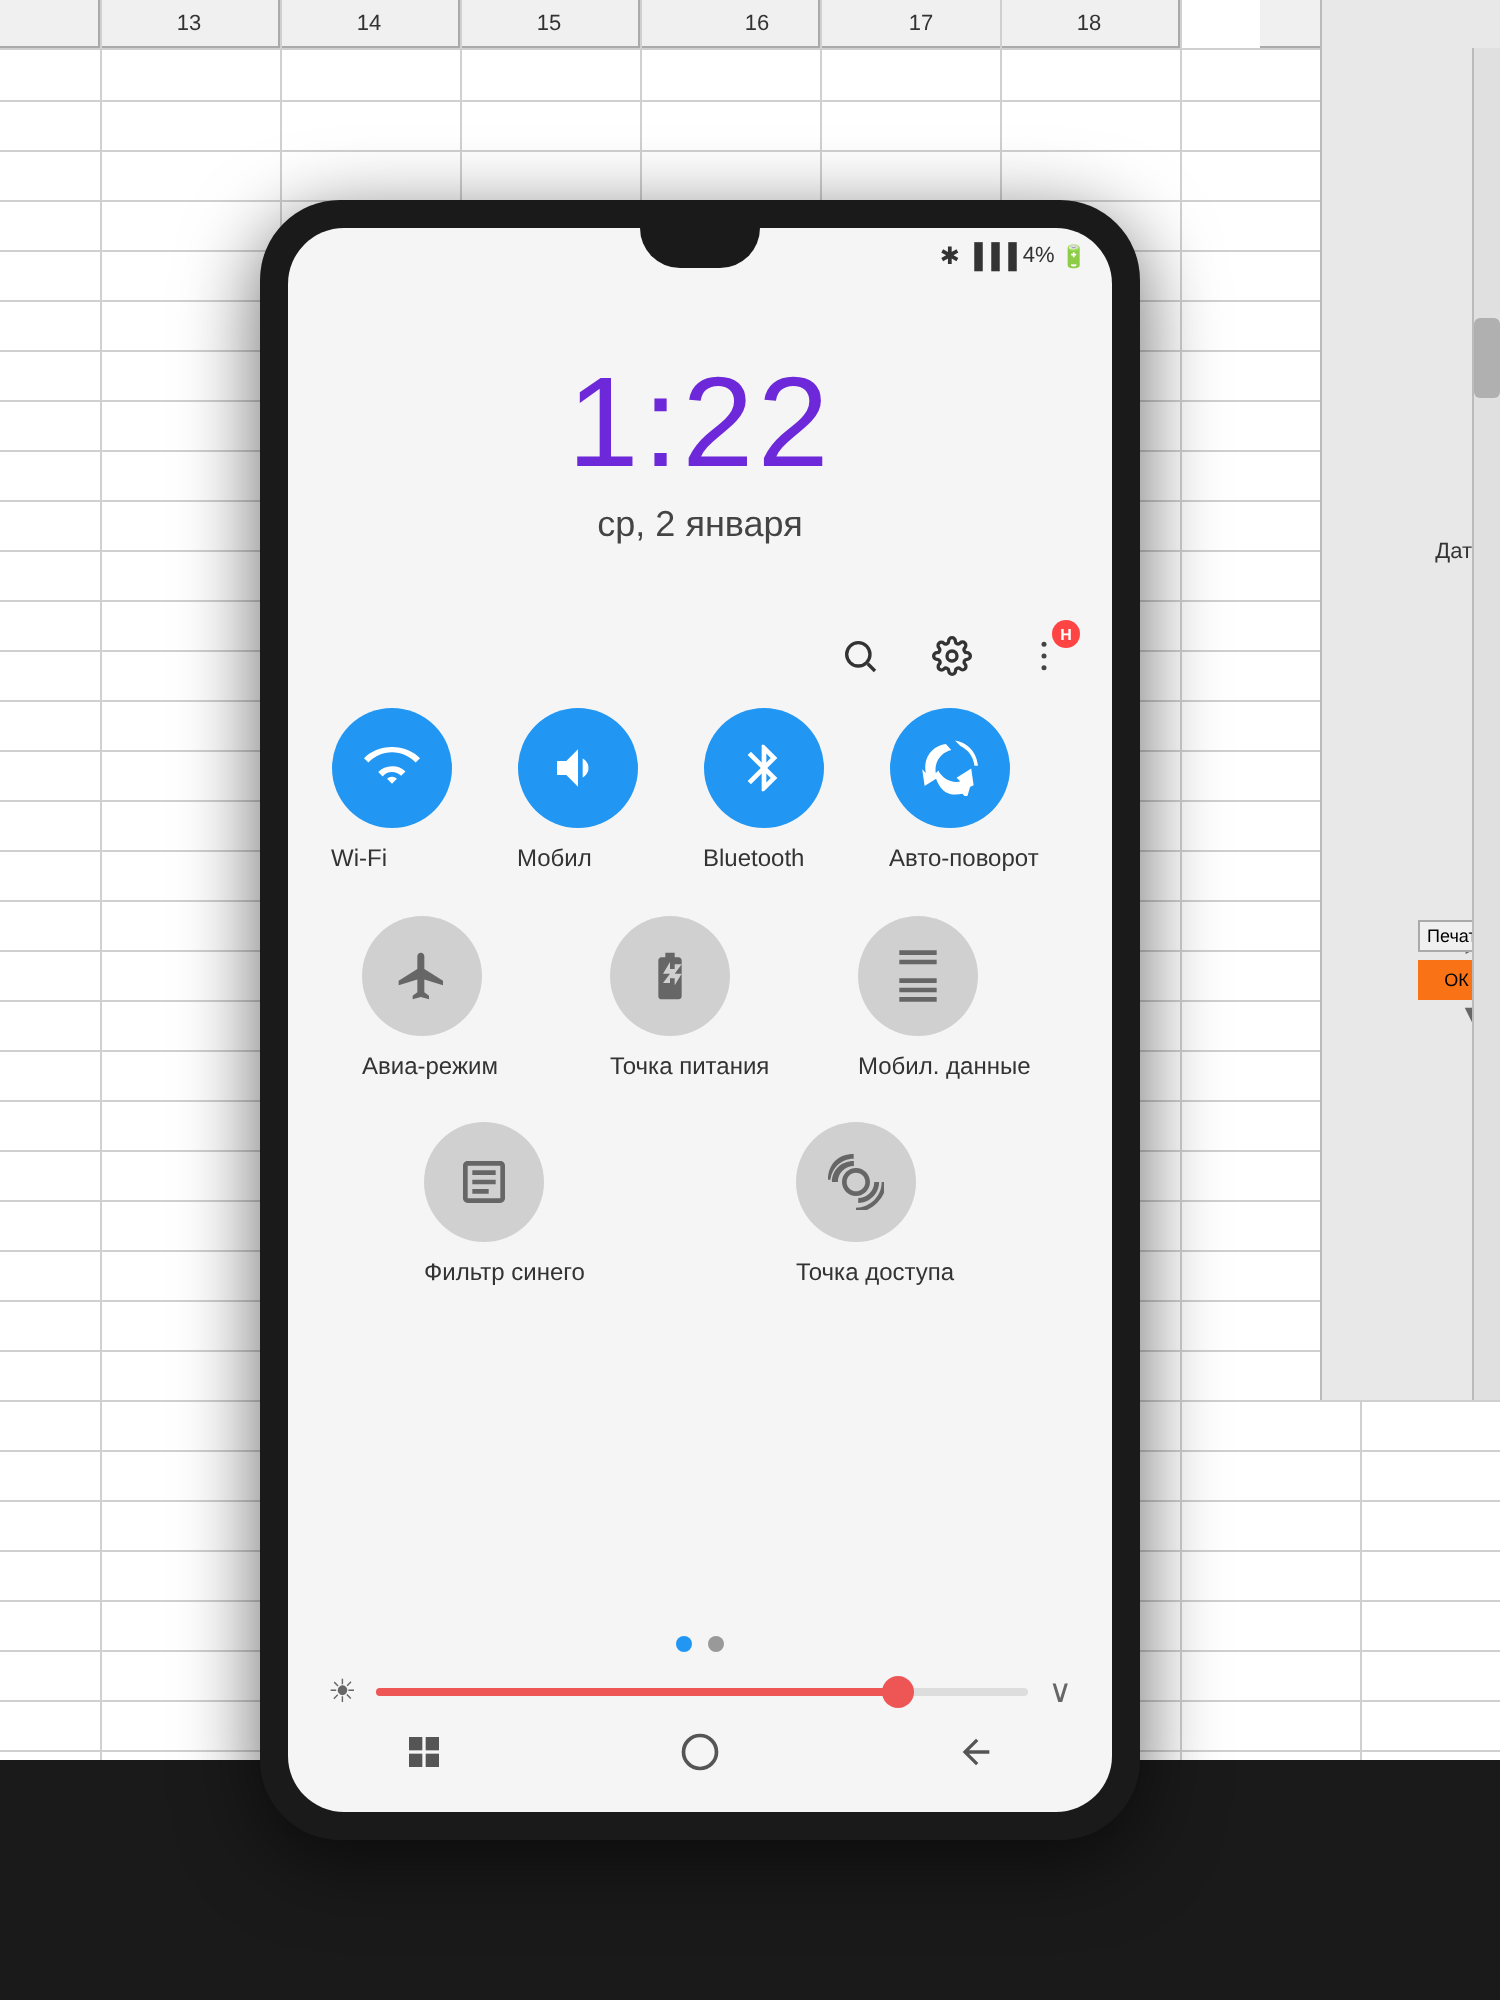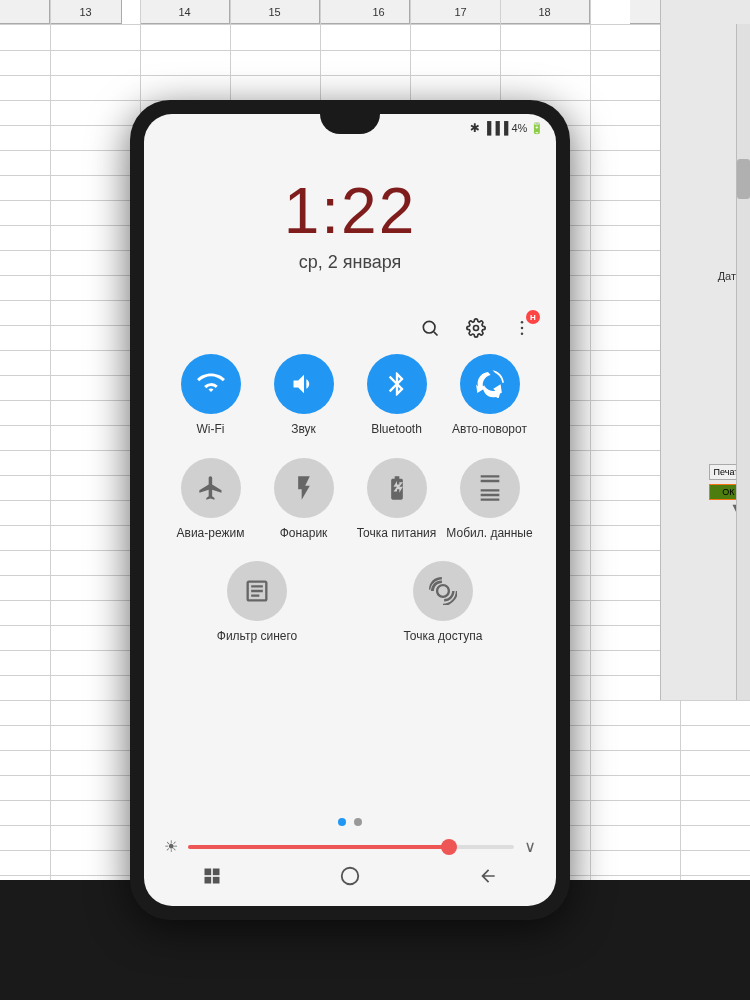--- a/index.html
+++ b/index.html
@@ -131,21 +131,21 @@
     .clock-area {
       position: absolute;
       top: 60px;
       left: 0; right: 0;
       text-align: center;
     }
 
     .clock-time {
       font-size: 64px;
       font-weight: 300;
-      color: #7f1d1d;
+      color: #6d28d9;
       letter-spacing: 2px;
     }
 
     .clock-date {
       font-size: 18px;
       color: #444;
       margin-top: 4px;
     }
 
     
@@ -196,21 +196,21 @@
 
     .qs-row {
       display: flex;
       justify-content: space-around;
       margin-bottom: 20px;
     }
 
     .qs-item {
       display: flex;
       flex-direction: column;
-      align-items: center;
+      align-items: flex-start;
       gap: 8px;
       width: 90px;
       cursor: pointer;
     }
 
     .qs-circle {
       width: 60px;
       height: 60px;
       border-radius: 50%;
       display: flex;
@@ -323,21 +323,21 @@
       color: #555;
       cursor: pointer;
     }
   </style>
 </head>
 <body>
 
 <div class="spreadsheet-bg">
 
   <div class="col-header" style="left:0;width:50px;top:0;"></div>
-  <div class="col-header" style="left:50px;width:72px;top:0;">13</div>
+  <div class="col-header" style="left:50px;width:90px;top:0;">13</div>
   <div class="col-header" style="left:140px;width:90px;top:0;">14</div>
   <div class="col-header" style="left:230px;width:90px;top:0;">15</div>
   <div class="col-header" style="left:320px;width:90px;top:0;padding-left:28px;">16</div>
   <div class="col-header" style="left:410px;width:102px;top:0;">17</div>
   <div class="col-header" style="left:500px;width:90px;top:0;">18</div>
   <div class="col-header" style="left:586px;width:90px;top:0;margin-left:44px;">19</div>
 
   <div class="grid-line-h" style="top:24px;"></div>
   <div class="grid-line-h" style="top:50px;"></div>
   <div class="grid-line-h" style="top:75px;"></div>
@@ -384,21 +384,21 @@
   <div class="grid-line-v" style="left:680px;"></div>
 
   <div class="right-panel">
     <div style="position:absolute;top:270px;right:8px;font-size:11px;color:#333;">Дата</div>
 
     <div style="position:absolute;top:500px;right:5px;font-size:16px;color:#666;">▼</div>
     <div style="position:absolute;top:460px;right:5px;font-size:16px;color:#666;">▶</div>
 
     <div style="position:absolute;bottom:200px;right:2px;display:flex;flex-direction:column;gap:4px;">
       <button style="font-size:9px;padding:2px 4px;background:#f0f0f0;border:1px solid #aaa;cursor:pointer;">Печать</button>
-      <button style="font-size:9px;padding:2px 4px;background:#4d7c0f;border:1px solid #f97316;cursor:pointer;">ОК</button>
+      <button style="font-size:9px;padding:2px 4px;background:#f97316;border:3px solid #f97316;cursor:pointer;">ОК</button>
     </div>
 
     <div style="position:absolute;right:0;top:24px;bottom:0;width:14px;background:#e0e0e0;border-left:1px solid #bbb;">
       <div style="position:absolute;top:20%;width:100%;height:40px;background:#b0b0b0;border-radius:3px;"></div>
     </div>
   </div>
 </div>
 
 <div class="desk-bg"></div>
 
@@ -454,21 +454,21 @@
             </svg>
           </div>
           <div class="qs-label">Wi-Fi</div>
         </div>
         <div class="qs-item">
           <div class="qs-circle active">
             <svg width="28" height="28" viewBox="0 0 24 24" fill="white">
               <path d="M3 9v6h4l5 5V4L7 9H3zm13.5 3c0-1.77-1.02-3.29-2.5-4.03v8.05c1.48-.73 2.5-2.25 2.5-4.02z"></path>
             </svg>
           </div>
-          <div class="qs-label">Звук</div>
+          <div class="qs-label">Мобил</div>
         </div>
         <div class="qs-item">
           <div class="qs-circle active">
             <svg width="28" height="28" viewBox="0 0 24 24" fill="white">
               <path d="M17.71 7.71L12 2h-1v7.59L6.41 5 5 6.41 10.59 12 5 17.59 6.41 19 11 14.41V22h1l5.71-5.71-4.3-4.29 4.3-4.29zM13 5.83l1.88 1.88L13 9.59V5.83zm1.88 10.46L13 18.17v-3.76l1.88 1.88z"></path>
             </svg>
           </div>
           <div class="qs-label">Bluetooth</div>
         </div>
         <div class="qs-item">
@@ -482,28 +482,20 @@
       </div>
 
       <div class="qs-row">
         <div class="qs-item">
           <div class="qs-circle inactive">
             <svg width="28" height="28" viewBox="0 0 24 24" fill="#666">
               <path d="M21 16v-2l-8-5V3.5c0-.83-.67-1.5-1.5-1.5S10 2.67 10 3.5V9l-8 5v2l8-2.5V19l-2 1.5V22l3.5-1 3.5 1v-1.5L13 19v-5.5l8 2.5z"></path>
             </svg>
           </div>
           <div class="qs-label">Авиа-режим</div>
-        </div>
-        <div class="qs-item">
-          <div class="qs-circle inactive">
-            <svg width="28" height="28" viewBox="0 0 24 24" fill="#666">
-              <path d="M7 2v11h3v9l7-12h-4l4-8z"></path>
-            </svg>
-          </div>
-          <div class="qs-label">Фонарик</div>
         </div>
         <div class="qs-item">
           <div class="qs-circle inactive">
             <svg width="28" height="28" viewBox="0 0 24 24" fill="#666">
               <path d="M15.67 4H14V2h-4v2H8.33C7.6 4 7 4.6 7 5.33v15.33C7 21.4 7.6 22 8.33 22h7.33c.74 0 1.34-.6 1.34-1.33V5.33C17 4.6 16.4 4 15.67 4zm-1.67 9h-2v2H9l3-4H9l3-5v3h2v-2h3l-3 4h3l-3 5V13z"></path>
             </svg>
           </div>
           <div class="qs-label">Точка питания</div>
         </div>
         <div class="qs-item">

